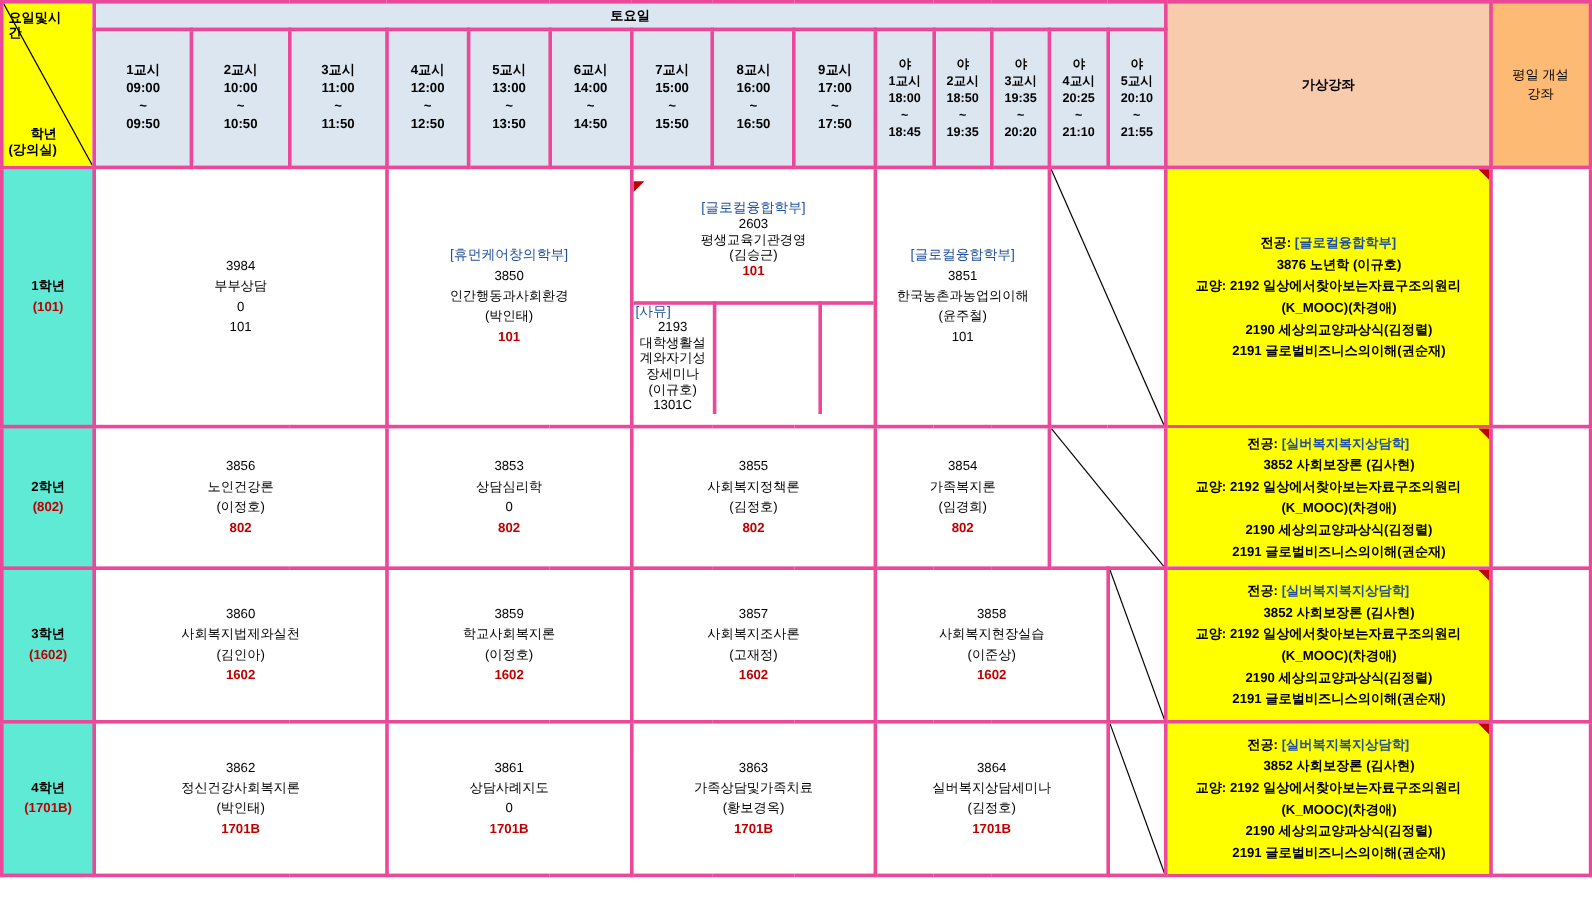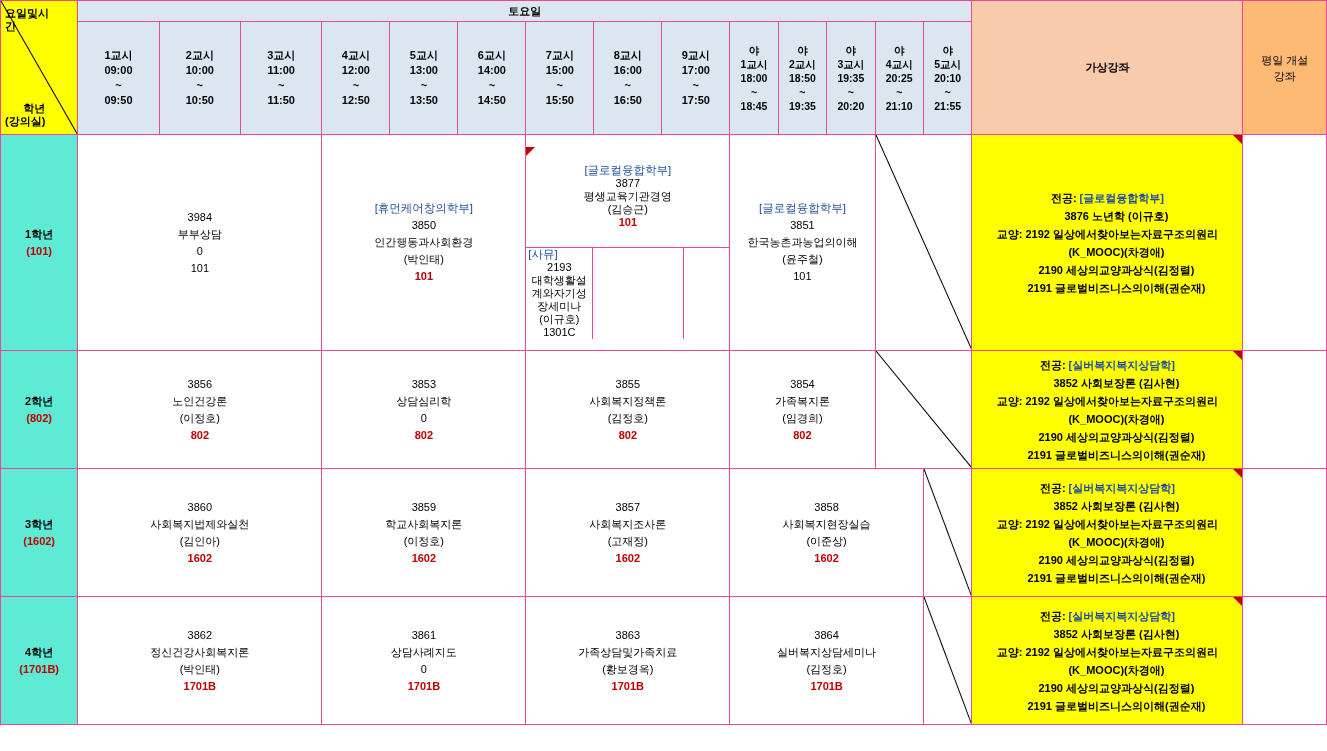--- a/index.html
+++ b/index.html
@@ -1,20 +1,20 @@
 <!DOCTYPE html>
 <html><head>
 <meta charset="utf-8">
 <style>
   html,body{margin:0;padding:0;background:#fff;}
   body{font-family:"Liberation Sans","DejaVu Sans",sans-serif;color:#000;}
   #page{width:1327px;height:751px;position:relative;overflow:hidden;}
   .title{font-size:16px;font-weight:bold;text-align:center;padding:4px 0 6px 0;}
   table.grid{border-collapse:collapse;table-layout:fixed;width:1327px;}
-  table.grid td, table.grid th{border:1px solid #ec4899;text-align:center;vertical-align:middle;font-size:11px;padding:0;}
+  table.grid td, table.grid th{border:3px solid #ec4899;text-align:center;vertical-align:middle;font-size:11px;padding:0;}
   .hdr-yoil{background:#ffff00;font-weight:bold;font-size:12px;width:75px;position:relative;}
   .hdr-yoil .ln1{position:absolute;top:6px;left:4px;text-align:left;line-height:13px;}
   .hdr-yoil .ln2{position:absolute;bottom:6px;left:4px;text-align:right;line-height:13px;}
   .diag-yoil{position:absolute;top:0;left:0;width:100%;height:100%;}
   .saturday{background:#dce6f1;font-weight:bold;font-size:13px;height:20px;}
   .period{background:#dce6f1;font-weight:bold;font-size:11px;line-height:15px;height:112px;}
   .period.night{font-size:10.5px;line-height:14px;}
   .virtual-head{background:#f8cbad;font-weight:bold;font-size:13px;}
   .weekday-head{background:#fdba74;font-weight:normal;font-size:12px;line-height:16px;}
   .yearcell{background:#5eead4;font-weight:bold;font-size:12px;line-height:17px;}
@@ -202,21 +202,21 @@
         <div class="room">101</div>
       </td>
 
       <td colspan="3" class="cellpad" style="padding:0">
         <table class="subtbl">
           <tbody>
                 <tr>
             <td colspan="3" style="border-top:none;border-left:none;border-right:none;height:100px;position:relative">
               <span class="cornerL"></span>
               <div class="dept">[글로컬융합학부]</div>
-              <div>3877</div>
+              <div>2603</div>
               <div>평생교육기관경영</div>
               <div>(김승근)</div>
               <div style="color:#c00000;font-weight:bold">101</div>
             </td>
           </tr>
           <tr>
             <td style="border-left:none;border-bottom:none;width:66px" class="small-course">
               <div class="dept" style="text-align:left;padding-left:2px">[사뮤]</div>
               <div>2193</div>
               <div>대학생활설</div>

